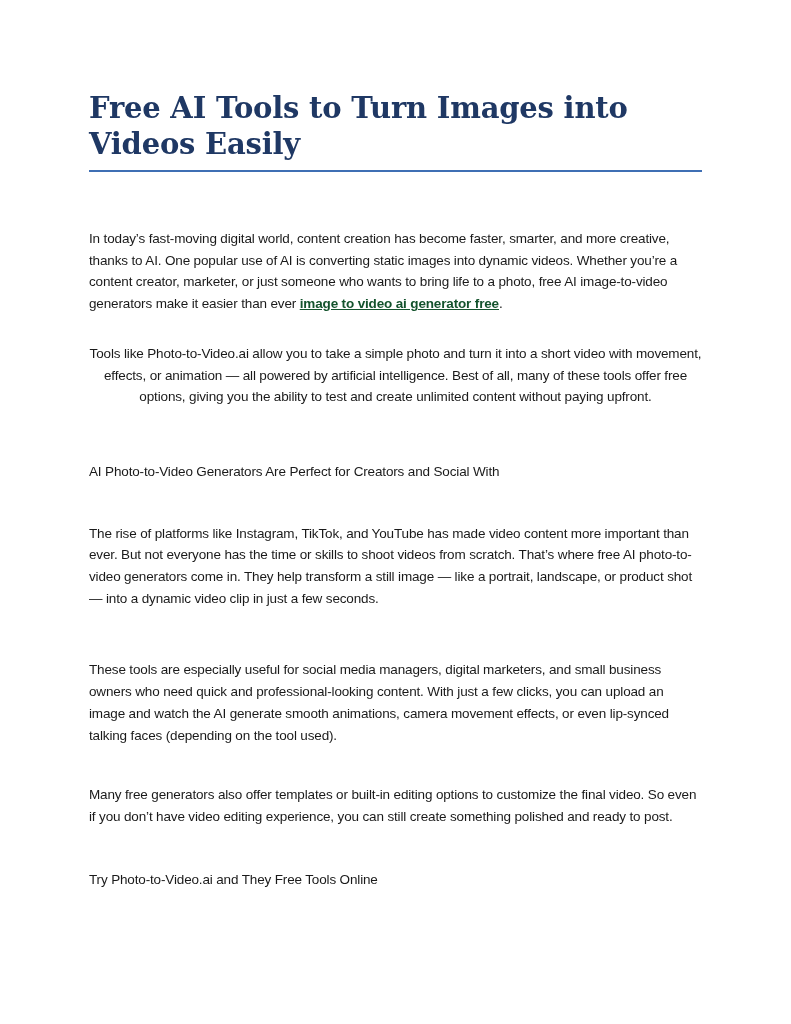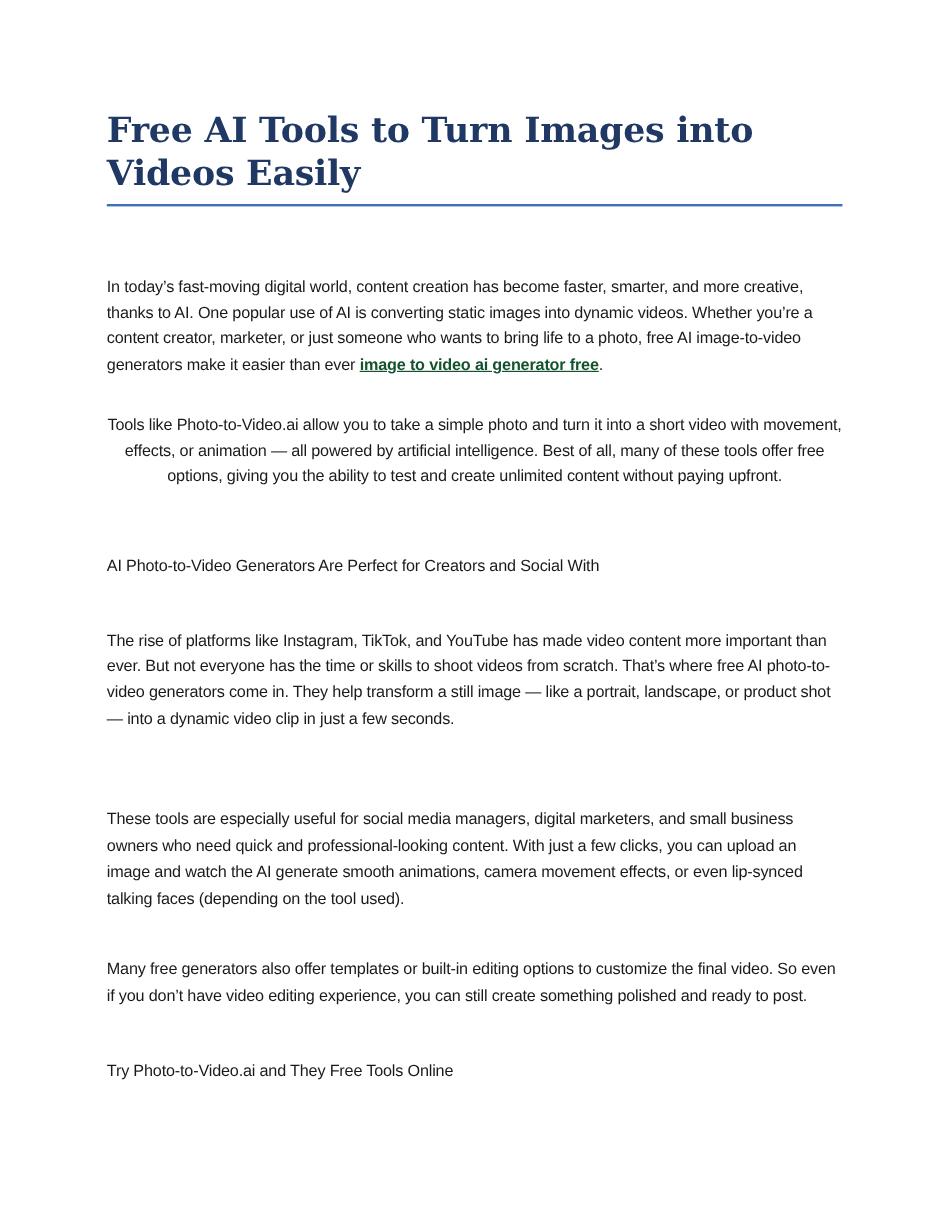--- a/index.html
+++ b/index.html
@@ -35,21 +35,21 @@
   .body-text {
     font-size: 13.5px;
     line-height: 21.7px;
     letter-spacing: -0.15px;
     color: #1a1a1a;
   }
 
   .para-intro     { margin-bottom: 28px; }
   .para-tools     { margin-bottom: 53px; text-align: center; }
   .head-generators{ margin-bottom: 40px; }
-  .para-rise      { margin-bottom: 63px; }
+  .para-rise      { margin-bottom: 50px; }
   .para-useful    { margin-bottom: 38px; }
   .para-templates { margin-bottom: 41px; }
   .head-try       { margin-bottom: 0; }
 
   .doc-link {
     color: #14532d;
     font-weight: bold;
     text-decoration: underline;
     cursor: pointer;
   }

